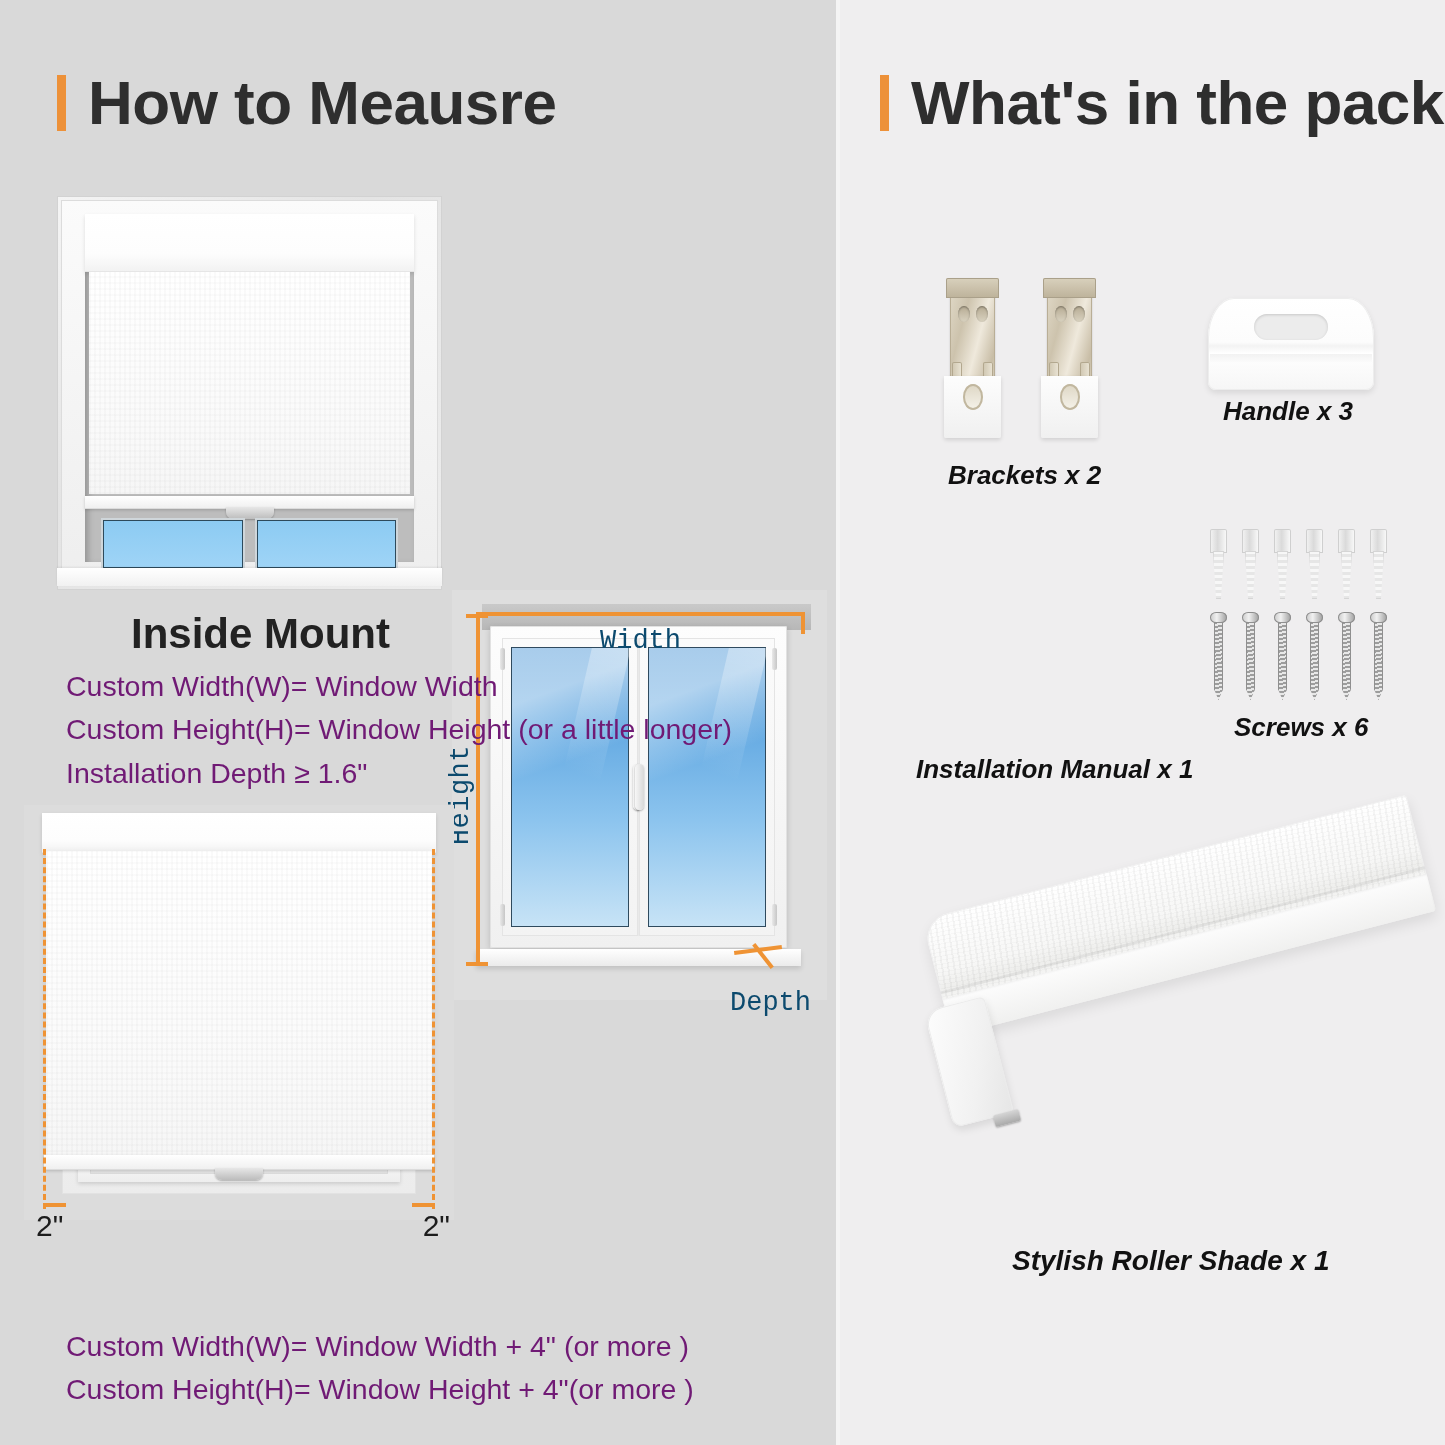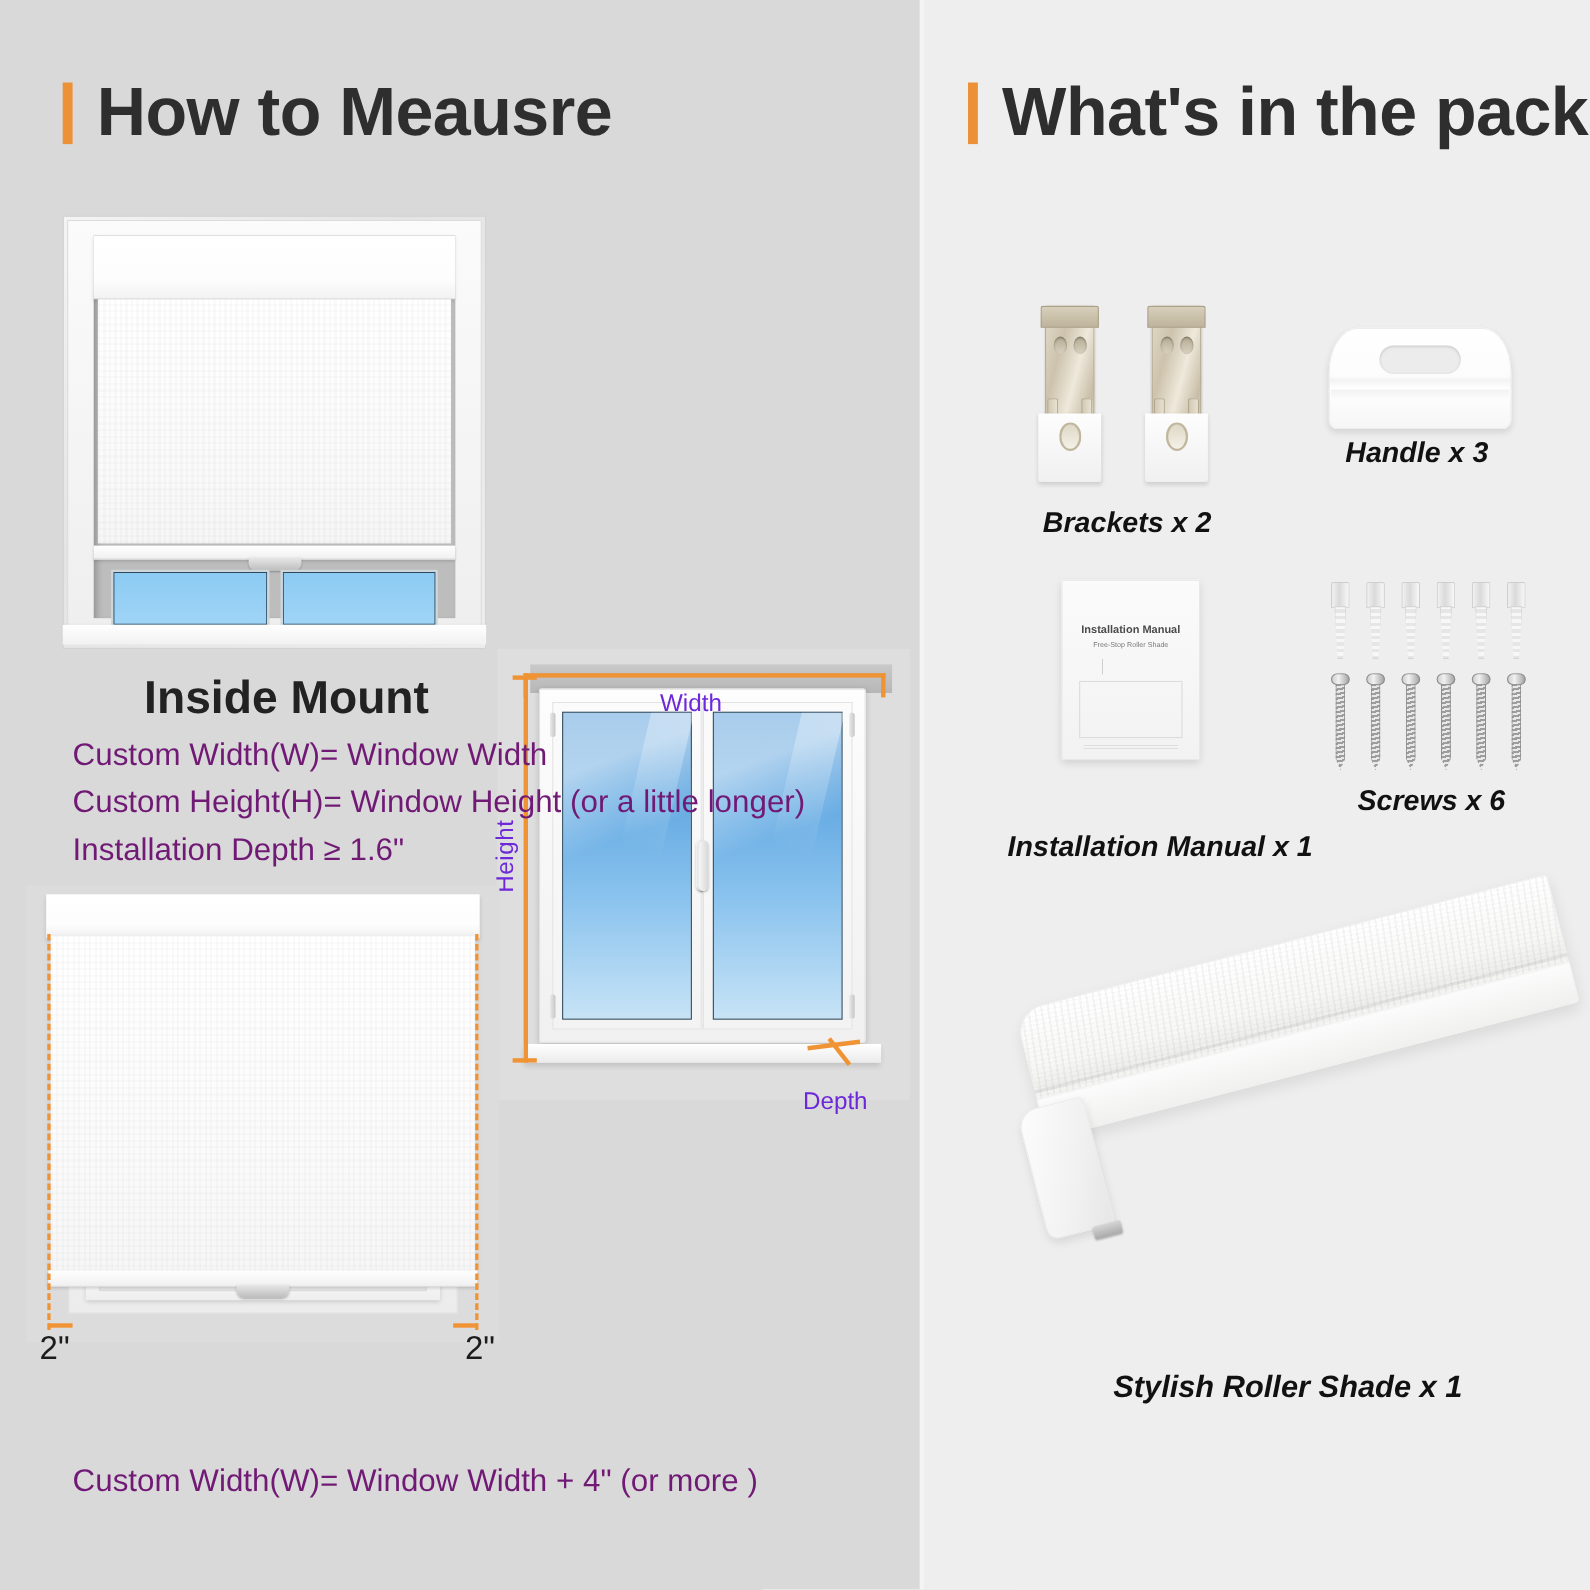--- a/index.html
+++ b/index.html
@@ -167,22 +167,23 @@
   }
   .win-sill {
     position:absolute; left:24px; right:26px; bottom:34px; height:17px;
     background:linear-gradient(180deg,#ffffff,#ebebeb);
     box-shadow:0 3px 5px rgba(0,0,0,.13);
   }
 
   
   .meas-label {
     position:absolute;
-    font-size:22px; font-weight:500; color:#6d28d9;
+    font-size:27px; font-weight:500; color:#0c4a6e;
     white-space:nowrap;
+    font-family:Liberation Mono, monospace;
   }
   .meas-label.vertical {
     writing-mode: vertical-rl;
     transform: rotate(180deg);
     letter-spacing: 0.5px;
   }
   .mline-h {
     position:absolute; height:4px; background:#ef9334;
   }
   .mline-v {
@@ -478,20 +479,21 @@
 
       <div class="arrow-pair" style="left:20px; top:398px; width:22px;"></div>
       <div class="arrow-pair" style="right:20px; top:398px; width:22px;"></div>
       <div class="dim2" style="left:12px; top:404px;">2"</div>
       <div class="dim2" style="right:4px; top:404px;">2"</div>
     </div>
 
 
     <div class="rules" style="left:66px; top:1328px;">
       <div>Custom Width(W)= Window Width + 4" (or more )</div>
+      <div>Custom Height(H)= Window Height + 4"(or more )</div>
     </div>
   </div>
 
   <div class="panel-divider"></div>
 
   <div class="panel-right">
 
     <div class="heading" id="heading-package">
       <span class="accent-bar"></span>
       <span class="heading-text">What's in the package</span>
@@ -515,27 +517,20 @@
       <div class="br-slot" style="left:8px; top:84px;"></div>
       <div class="br-slot" style="right:8px; top:84px;"></div>
       <div class="br-white"></div>
       <div class="br-ring"></div>
     </div>
     <div class="pkg-label" style="left:108px; top:460px;">Brackets x 2</div>
 
     <div class="handle-shape" style="left:368px; top:298px;"></div>
     <div class="pkg-label" style="left:383px; top:396px;">Handle x 3</div>
 
-    <div class="manual" style="left:125px; top:527px;">
-      <div class="m-title">Installation Manual</div>
-      <div class="m-sub">Free-Stop Roller Shade</div>
-      <div class="m-scribble"></div>
-      <div class="m-box"></div>
-      <div class="m-foot"></div>
-    </div>
     <div class="pkg-label" style="left:76px; top:754px;">Installation Manual x 1</div>
 
     <div>
       <div class="anchor" style="left:370px; top:529px;">
           <div class="a-head"></div>
           <div class="a-body"></div>
         </div>
       <div class="anchor" style="left:402px; top:529px;">
           <div class="a-head"></div>
           <div class="a-body"></div>

